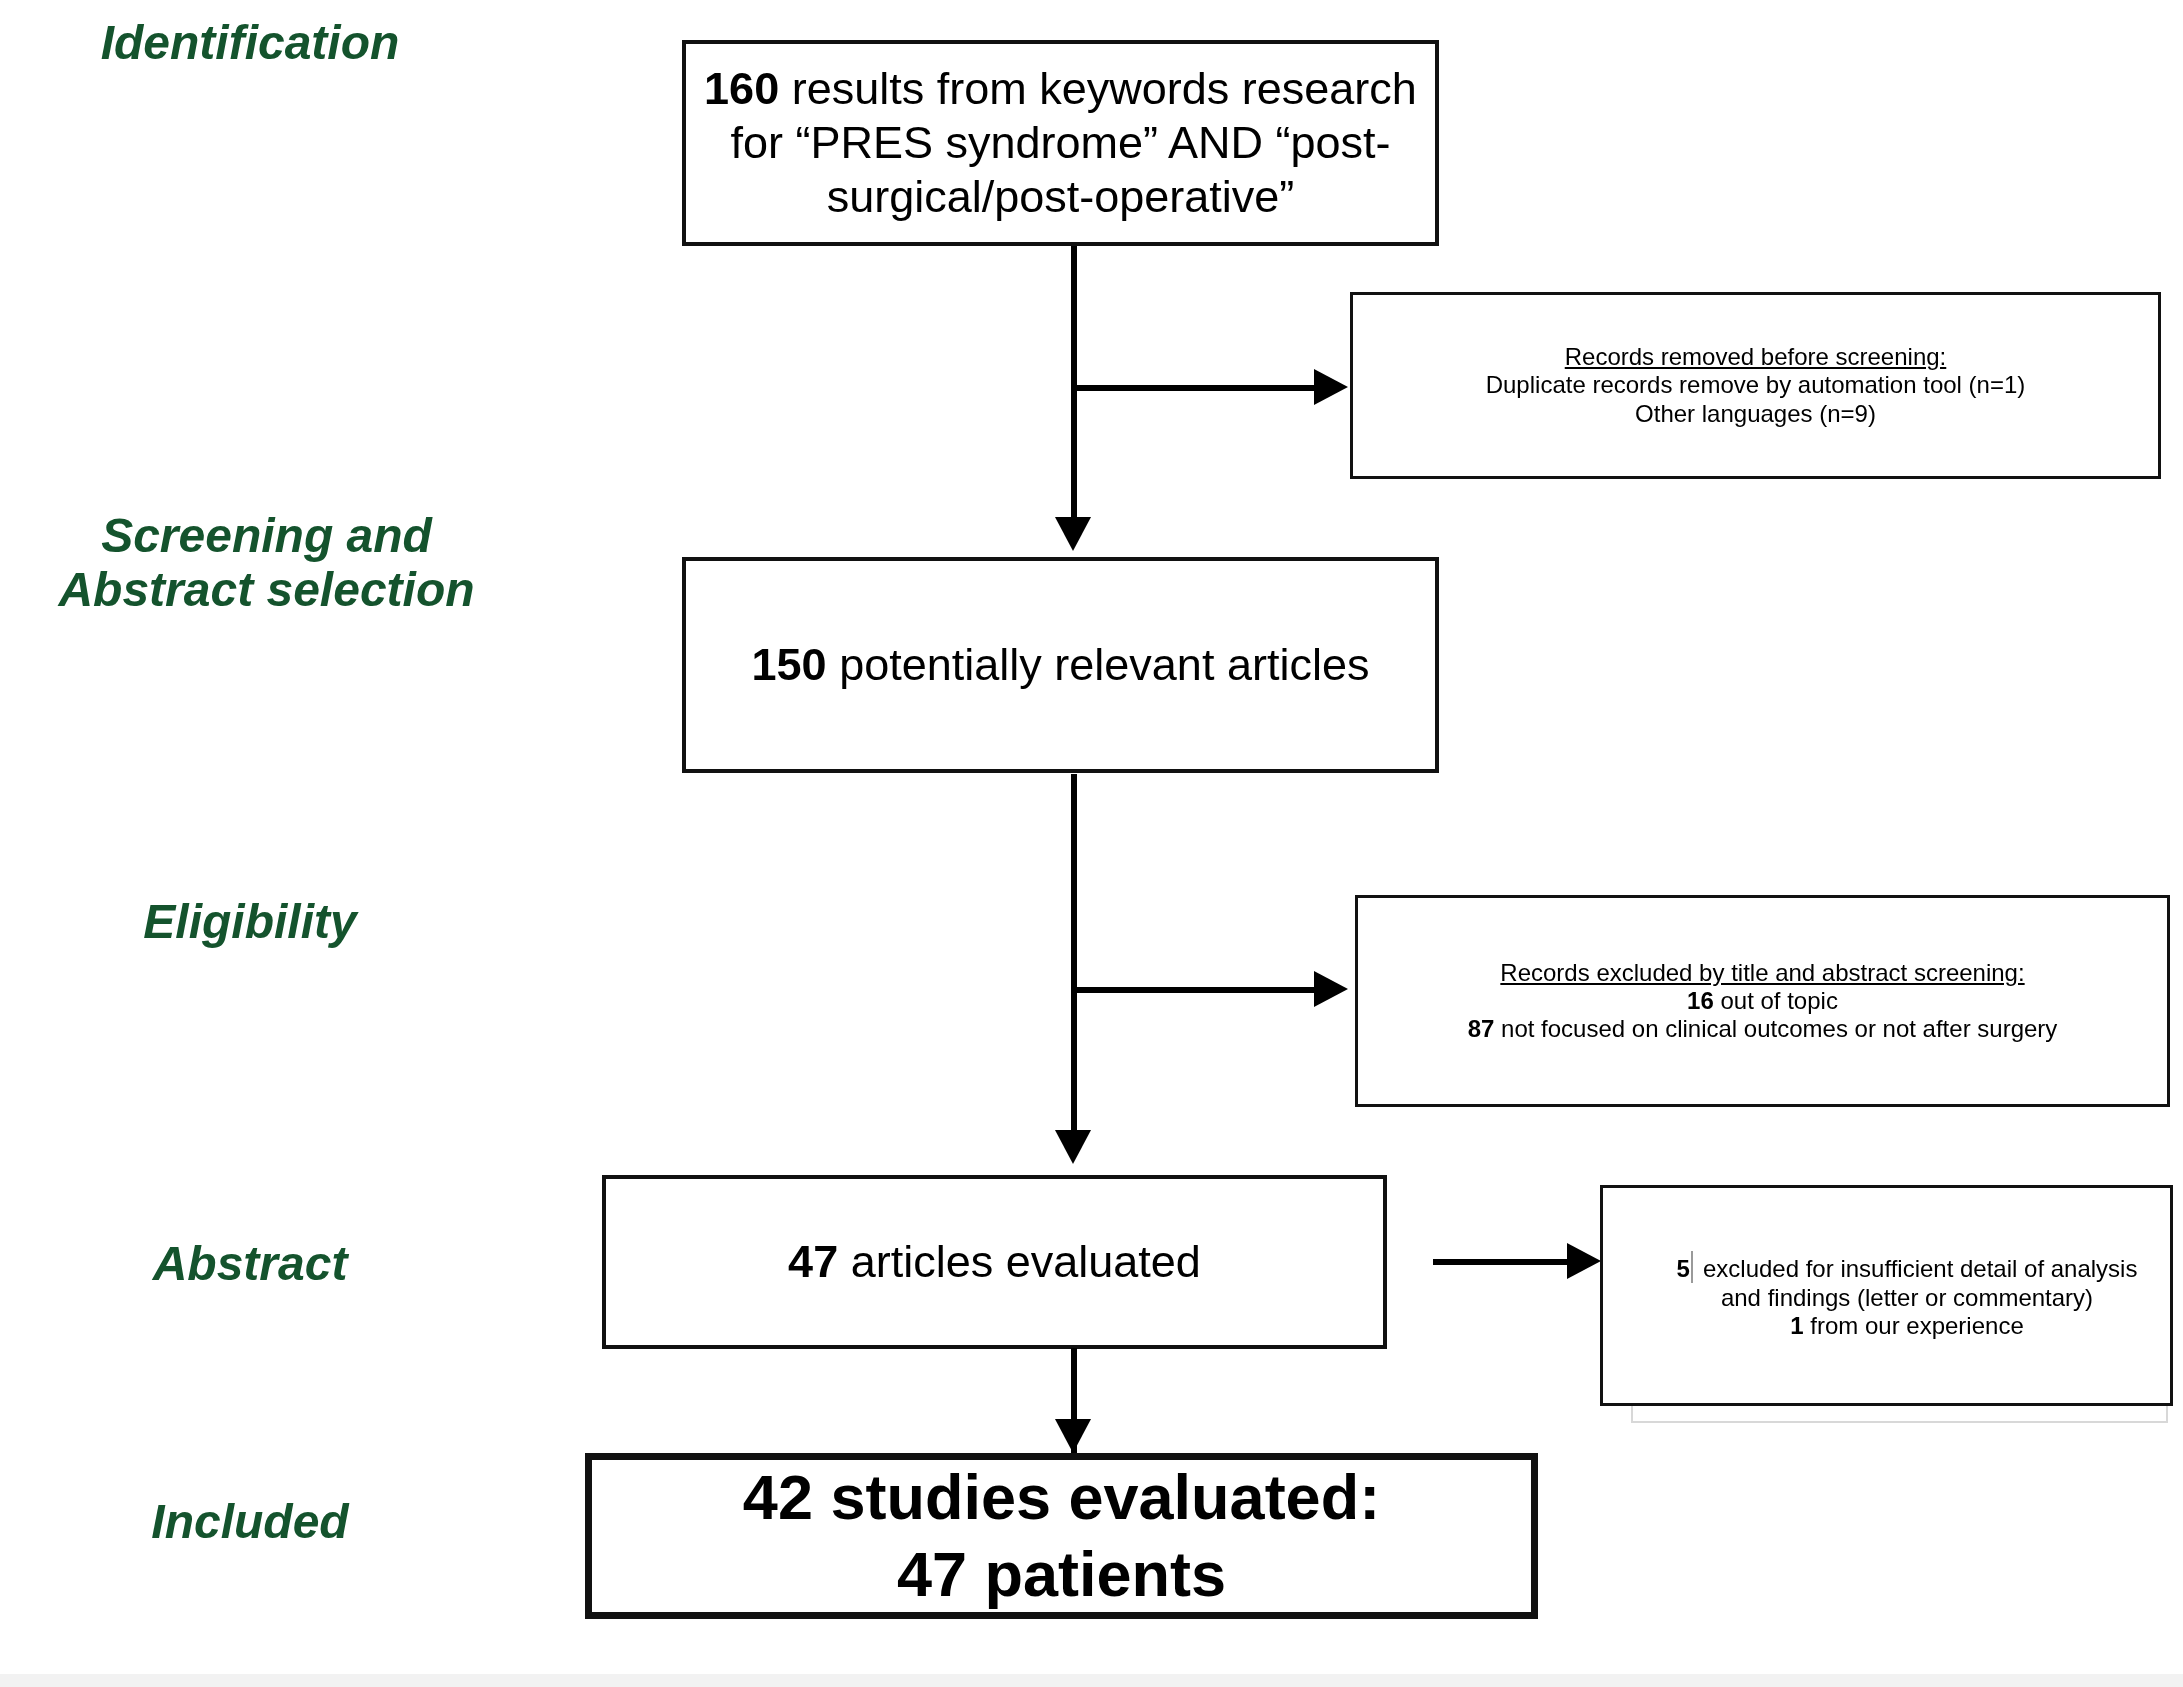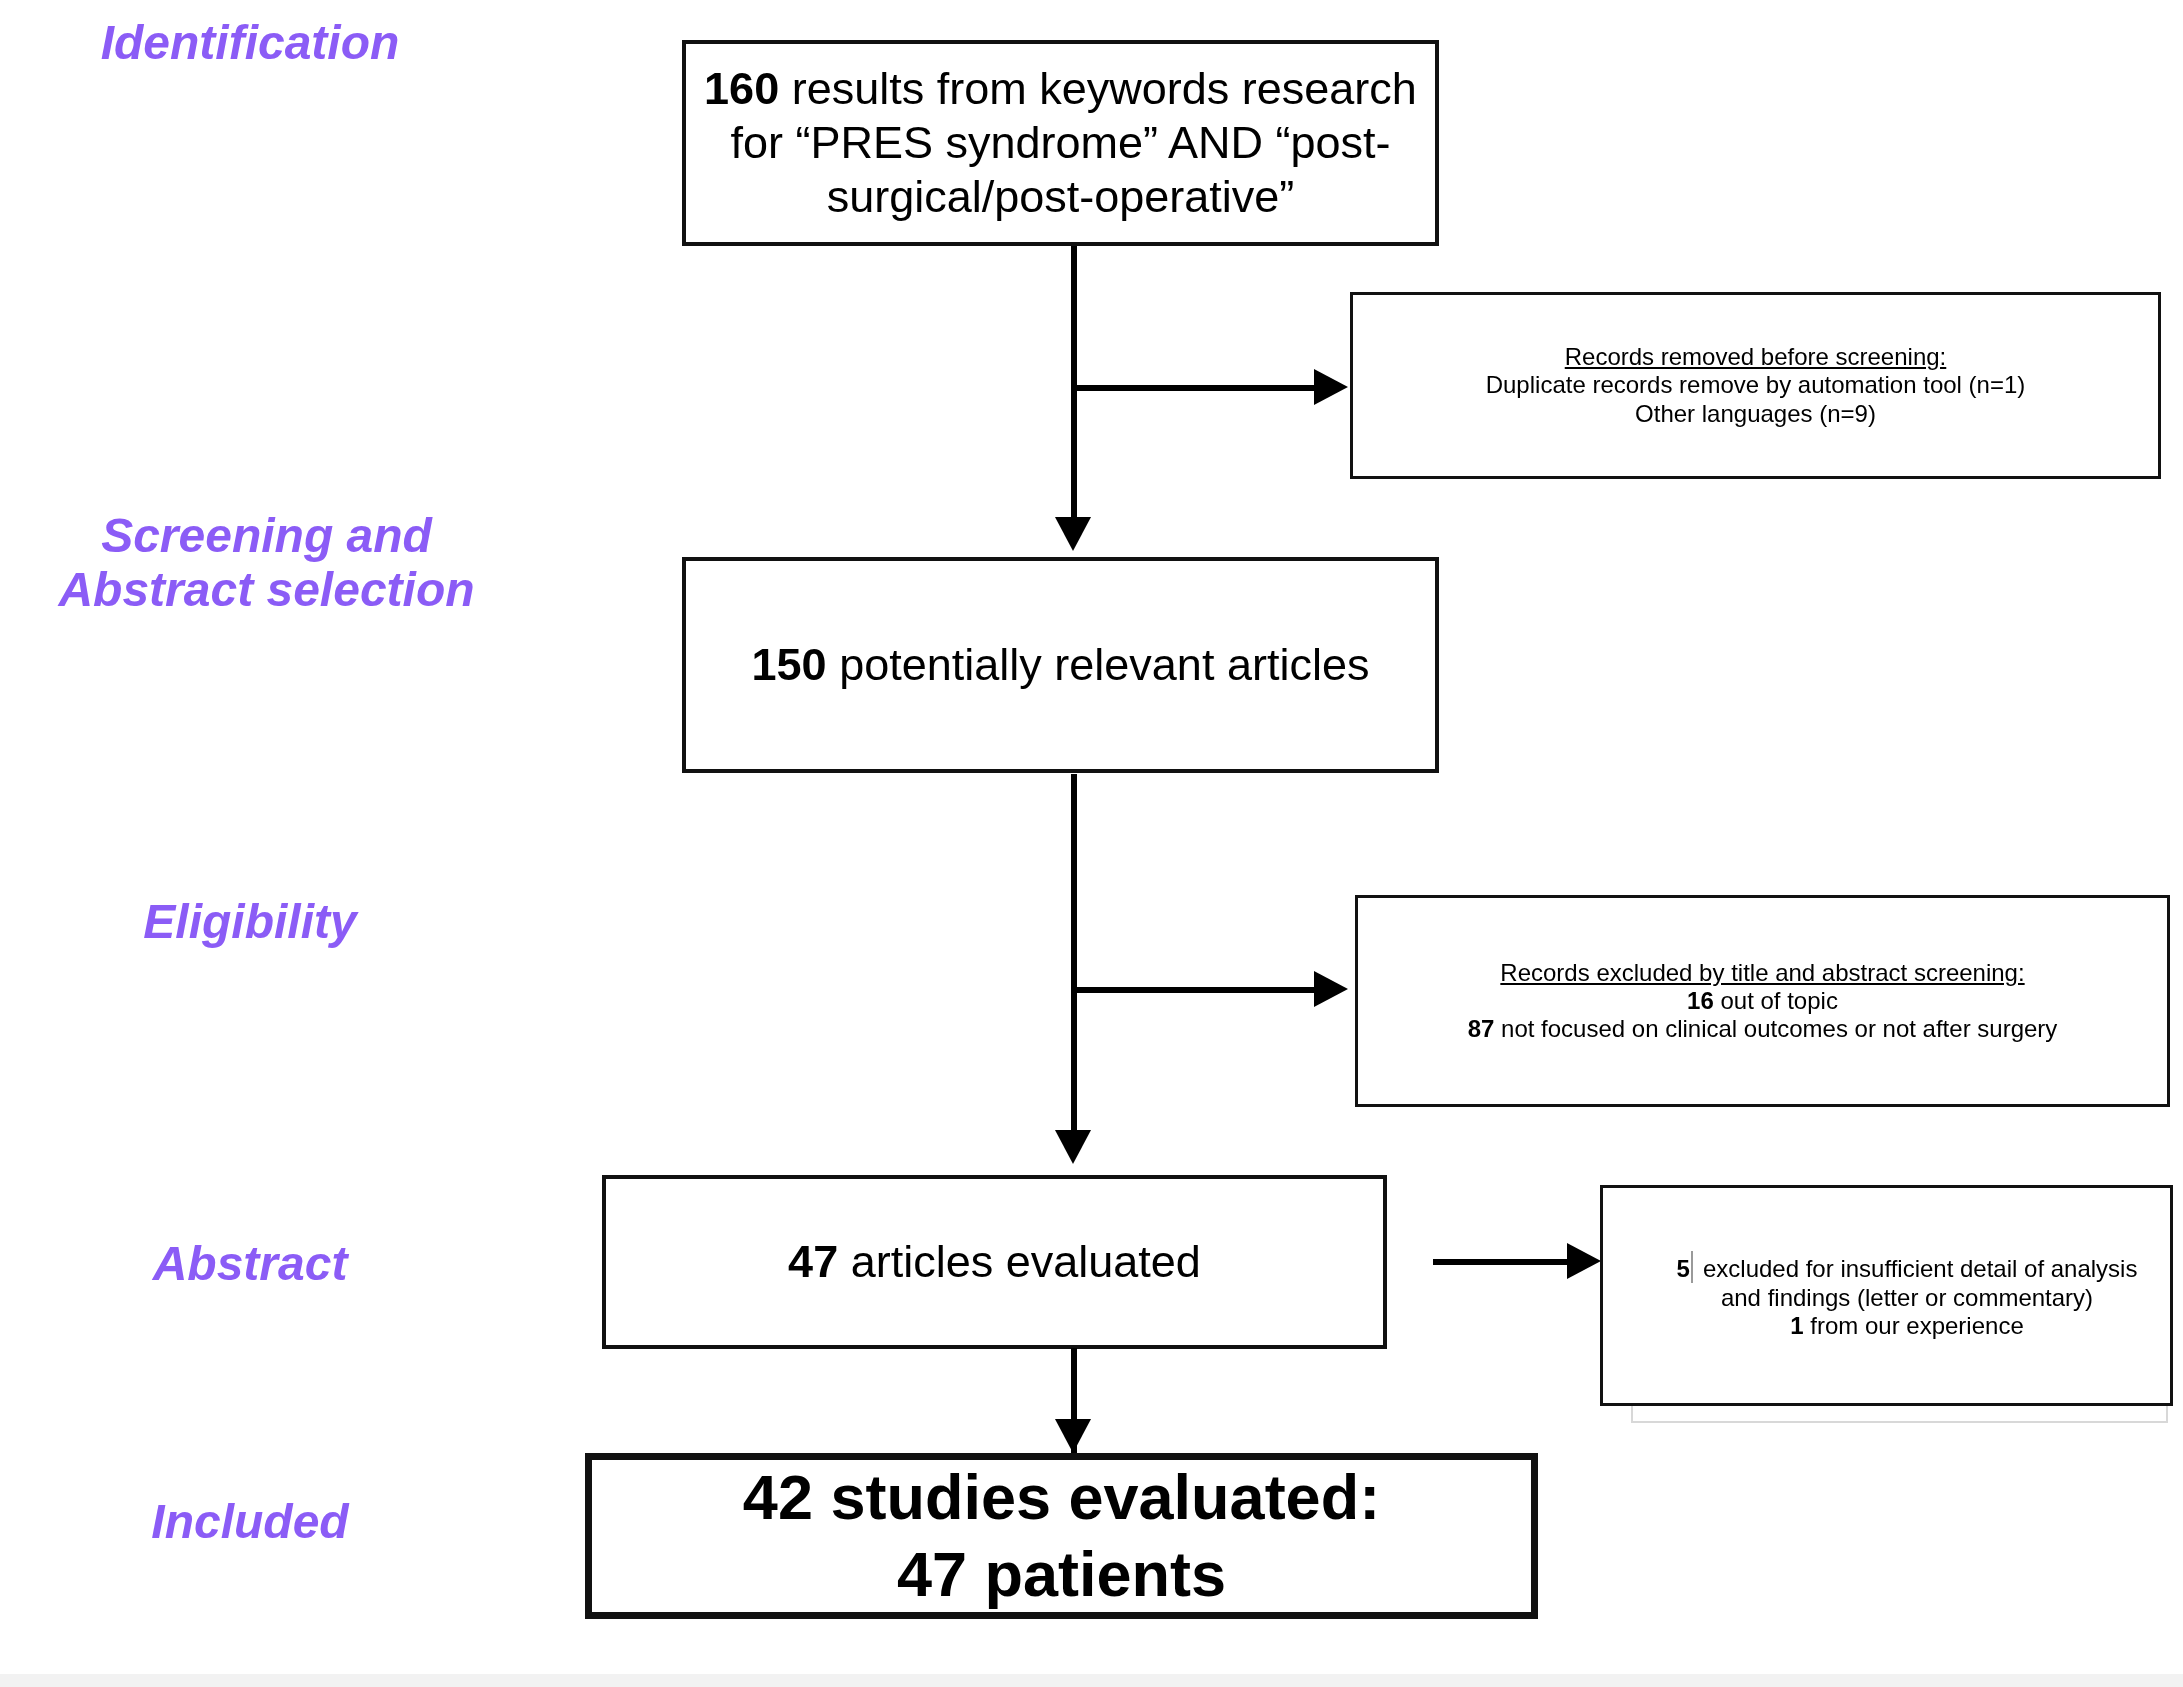--- a/index.html
+++ b/index.html
@@ -20,21 +20,21 @@
   }
 
   
   .stage-label {
     position: absolute;
     font-weight: bold;
     font-style: italic;
     font-size: 48px;
     line-height: 1.12;
     text-align: center;
-    color: #8b5cf6;
+    color: #14532d;
     white-space: pre-line;
   }
 
   
   .box {
     position: absolute;
     box-sizing: border-box;
     border: 4px solid #111;
     background: #ffffff;
     display: flex;

